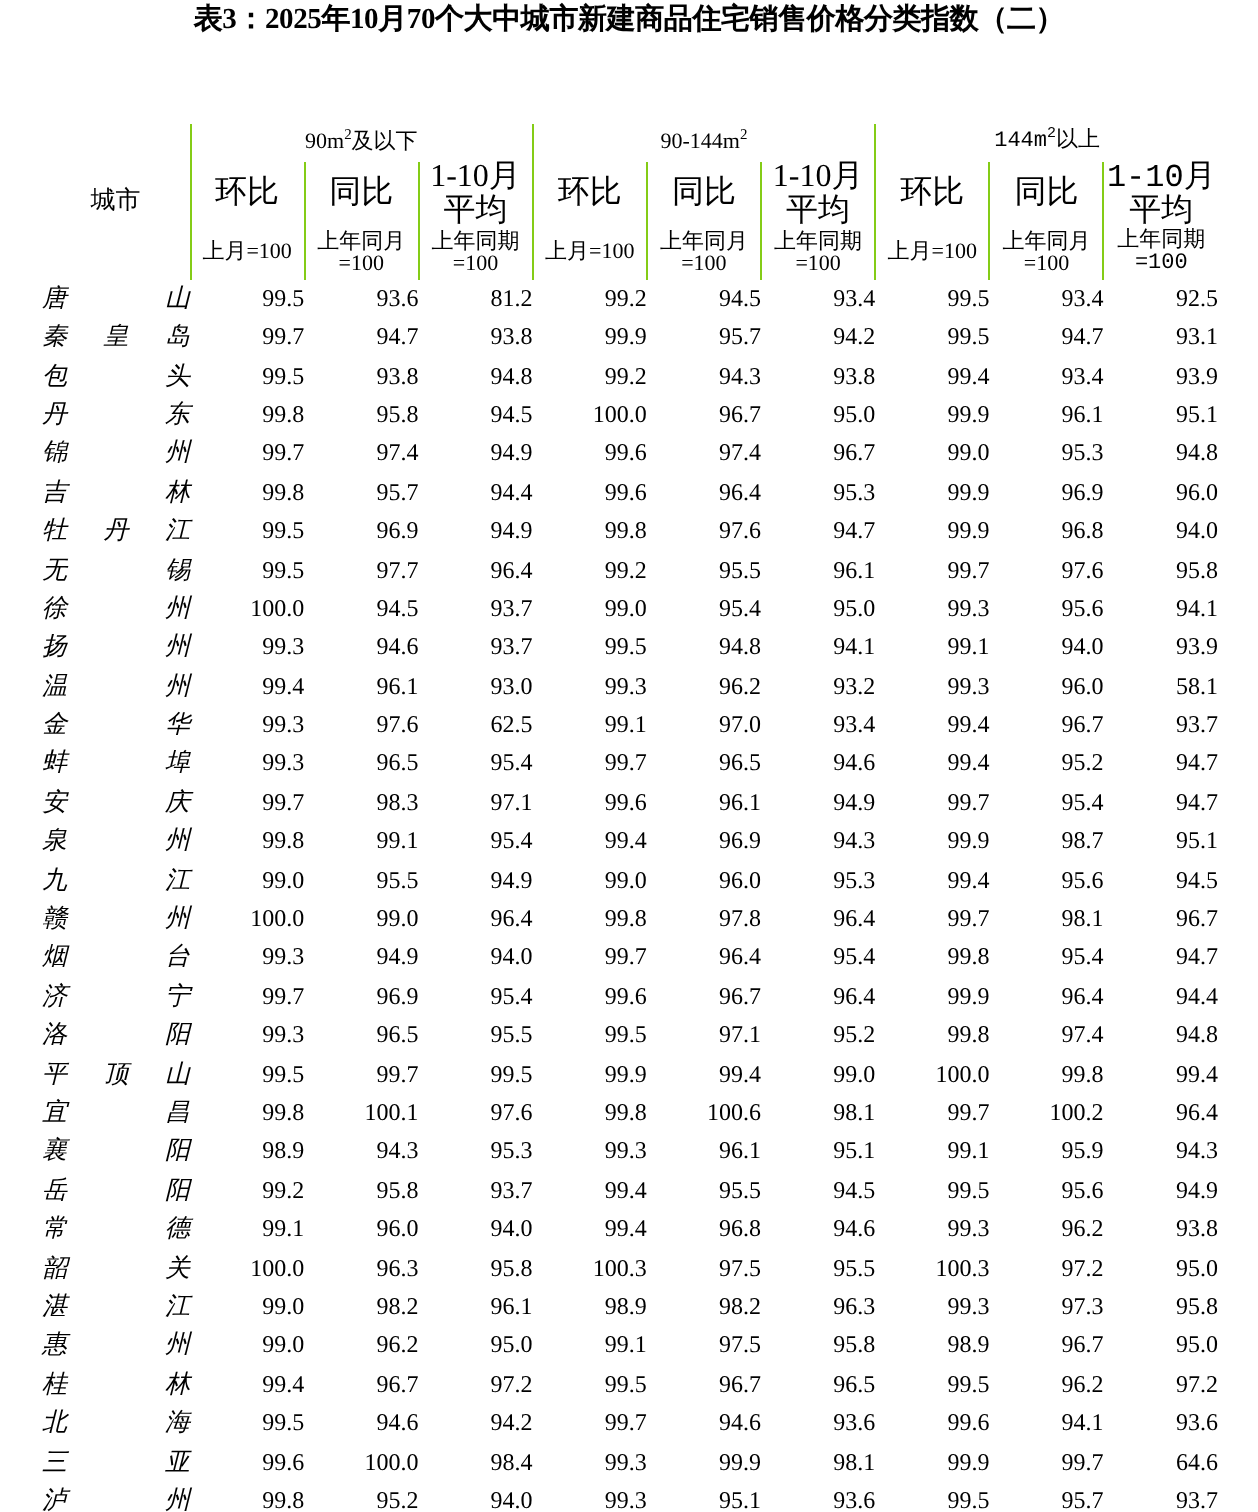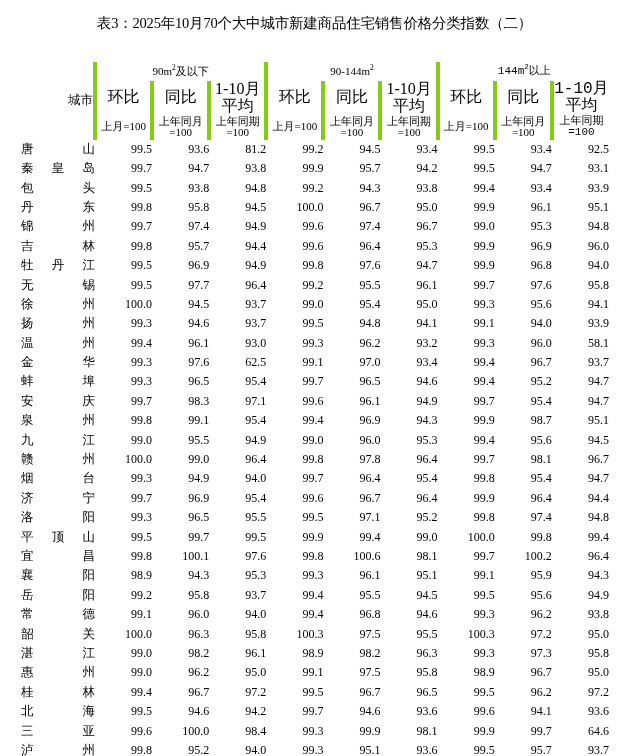--- a/index.html
+++ b/index.html
@@ -15,24 +15,23 @@
     color: #000000;
   }
   .page {
     position: relative;
     width: 629px;
     height: 756px;
     background: #ffffff;
   }
   .title {
     text-align: center;
-    font-weight: normal;
+    font-weight: bold;
     font-size: 14.5px;
     letter-spacing: -0.2px;
-    padding-top: 14px;
     padding-bottom: 0px;
     white-space: nowrap;
     font-family: "Liberation Serif", "DejaVu Serif", serif;
   }
   .table-wrap {
     position: absolute;
     left: 21px;
     top: 62px;
     width: 588px;
   }
@@ -46,57 +45,58 @@
     border: none;
     padding: 0;
     font-weight: normal;
   }
   
   .rule-top td { border-top: 1.3px solid #000; }
   .hdr-grp td, .hdr-sub td, .hdr-base td {
     border-bottom: 1px solid #000;
   }
   .hdr-grp td.grp, .hdr-sub td.sub, .hdr-base td.base {
-    border-left: 4px solid #84cc16;
+    border-left: 1px solid #84cc16;
     text-align: center;
     vertical-align: middle;
     line-height: 1.05;
     margin-left: 16px;
   }
   .hdr-grp td.grp {
     height: 19px;
     font-size: 11px;
   }
   .hdr-sub td.sub {
     height: 33px;
     font-size: 16px;
   }
   .hdr-base td.base {
     height: 25px;
     font-size: 11px;
   }
   td.city-head {
     border-left: none;
     border-bottom: 1px solid #000;
-    text-align: right;
+    text-align: center;
     vertical-align: middle;
     font-size: 12.5px;
   }
   td.last-col { border-right: 1px solid #000; font-family: Liberation Mono, monospace; }
   .sup { font-size: 0.68em; vertical-align: super; line-height: 0; }
   tbody tr td { height: 19.4px; }
   td.cityname {
     width: 74px;
     text-align: justify;
     text-align-last: justify;
     padding: 0 12px 0 12px;
     font-size: 12.5px;
     vertical-align: middle;
     white-space: nowrap;
     letter-spacing: 0px;
+    font-style: italic;
   }
   td.num {
     border-left: 1px solid #000;
     text-align: right;
     padding-right: 7px;
     vertical-align: middle;
     font-size: 12px;
     font-family: "Liberation Serif", "DejaVu Serif", serif;
   }
   tbody tr:last-child td { border-bottom: 1.3px solid #000; }

